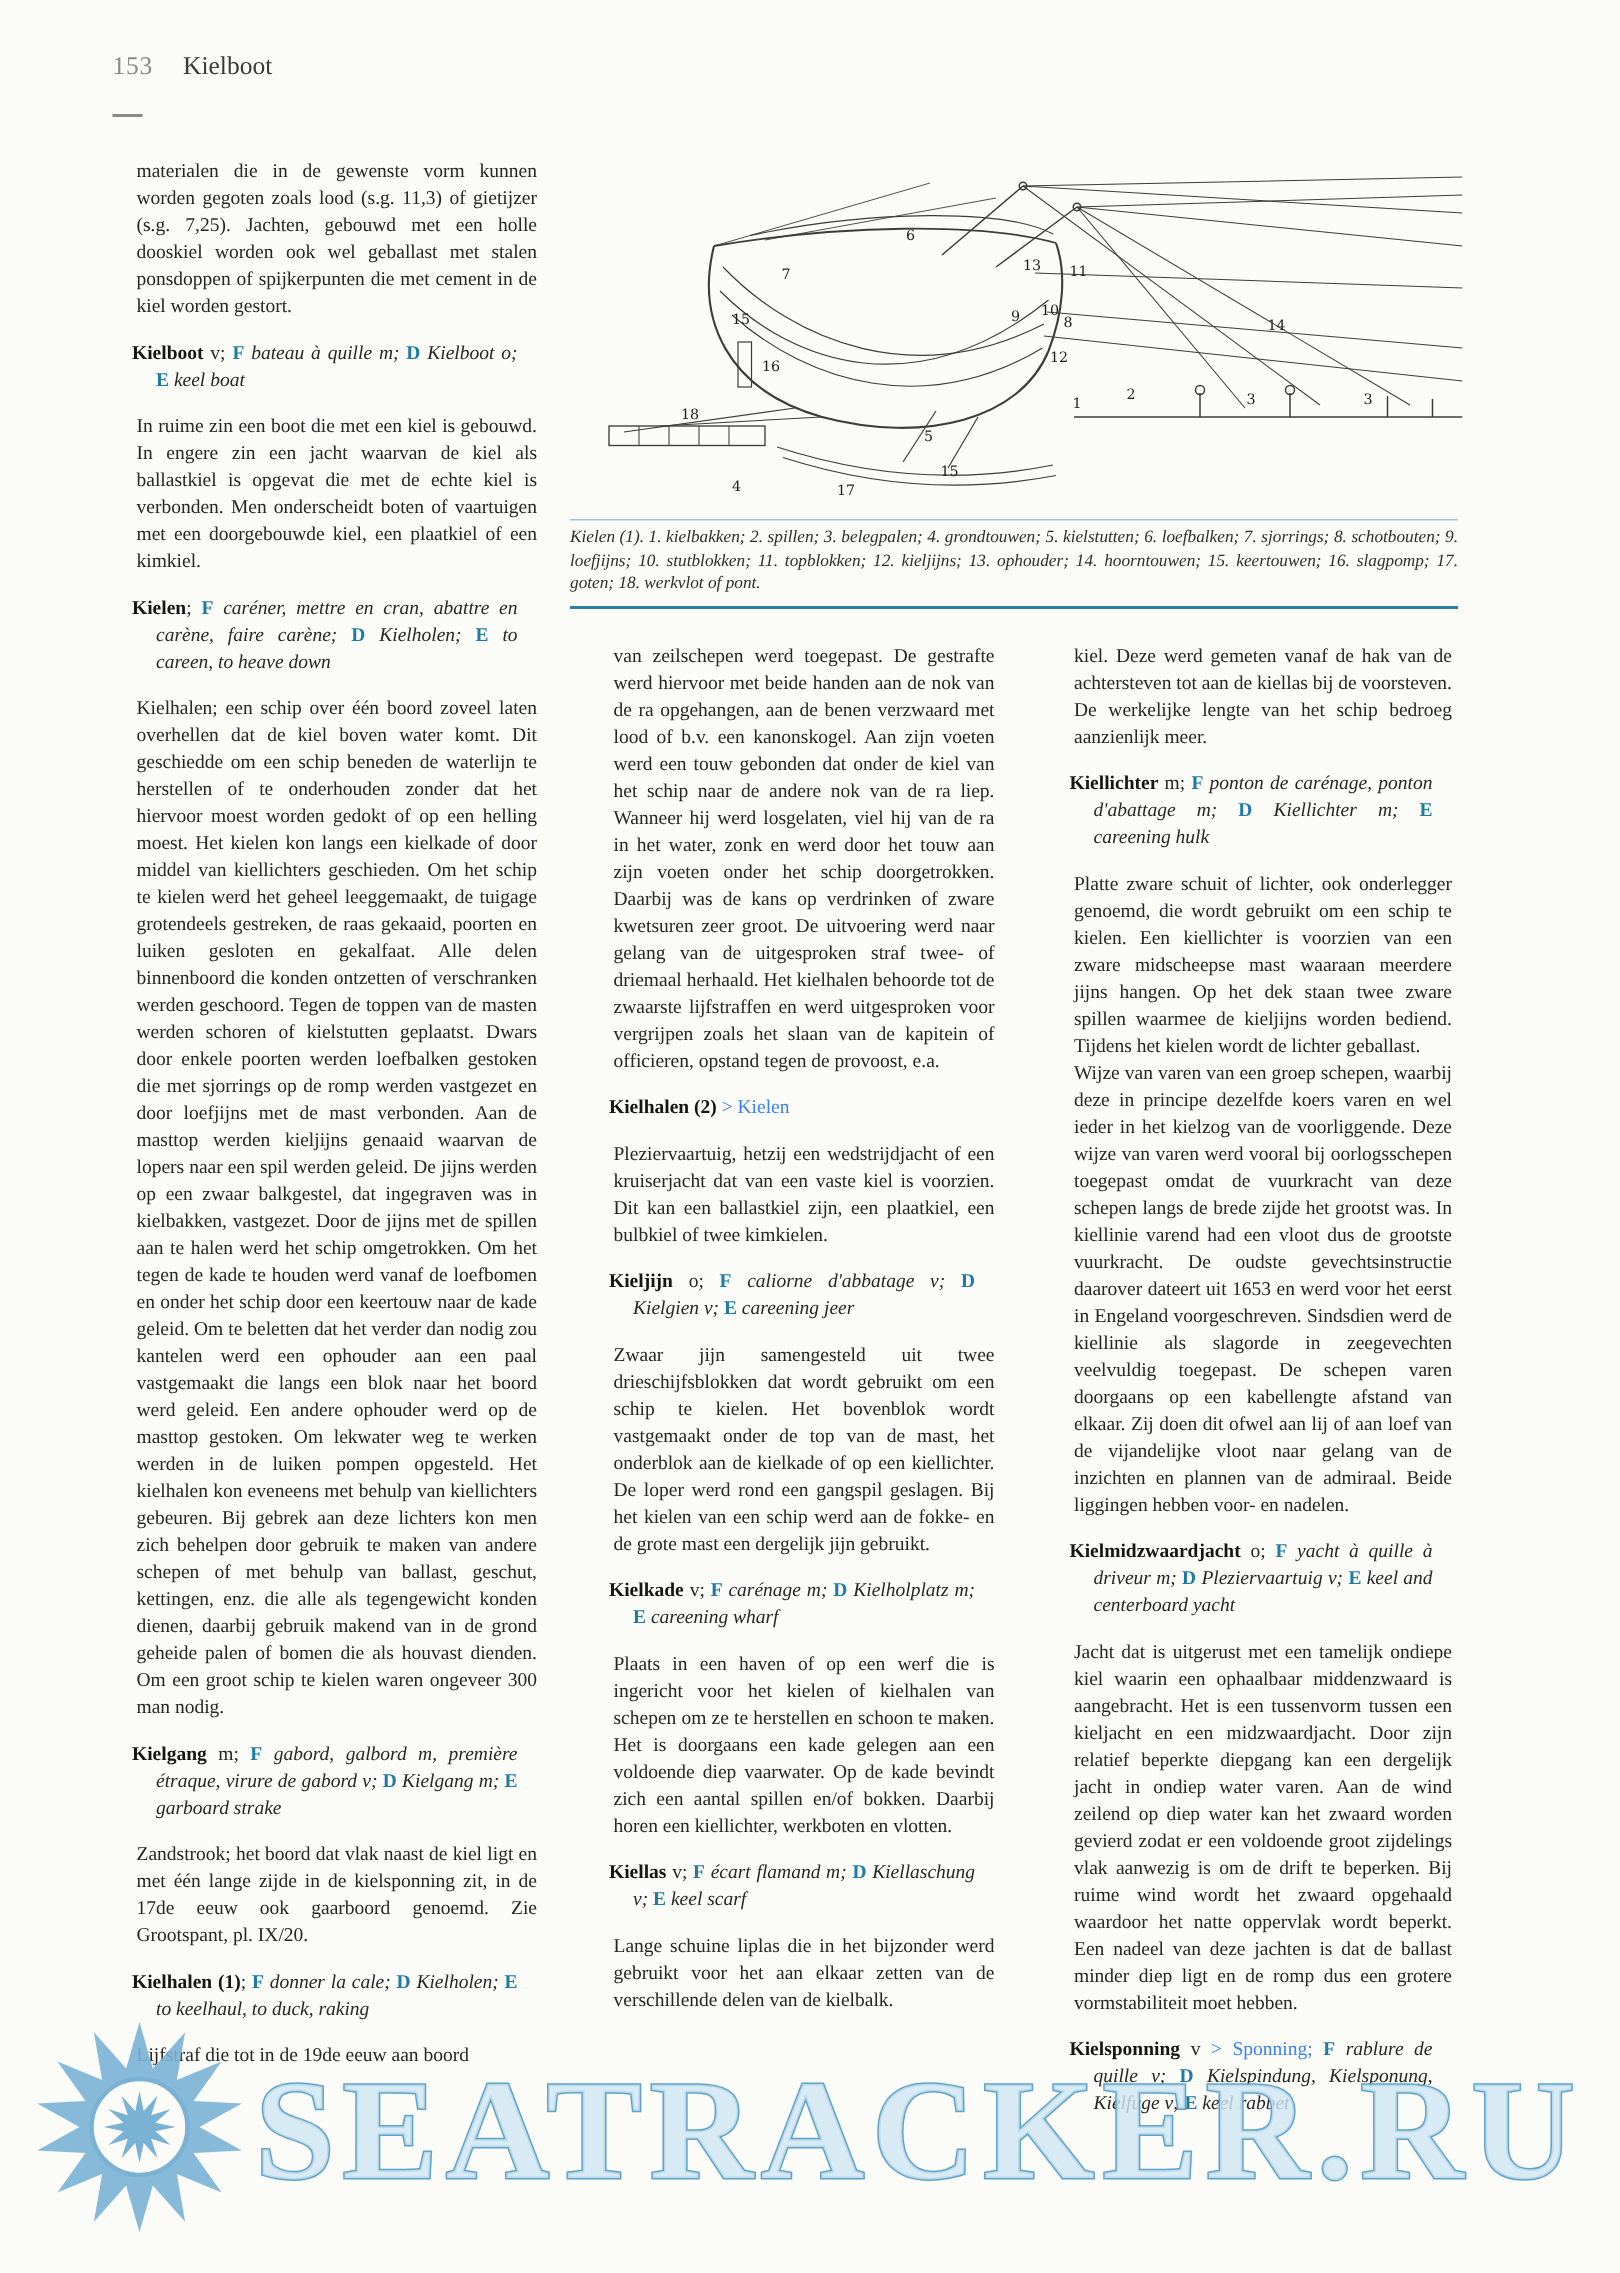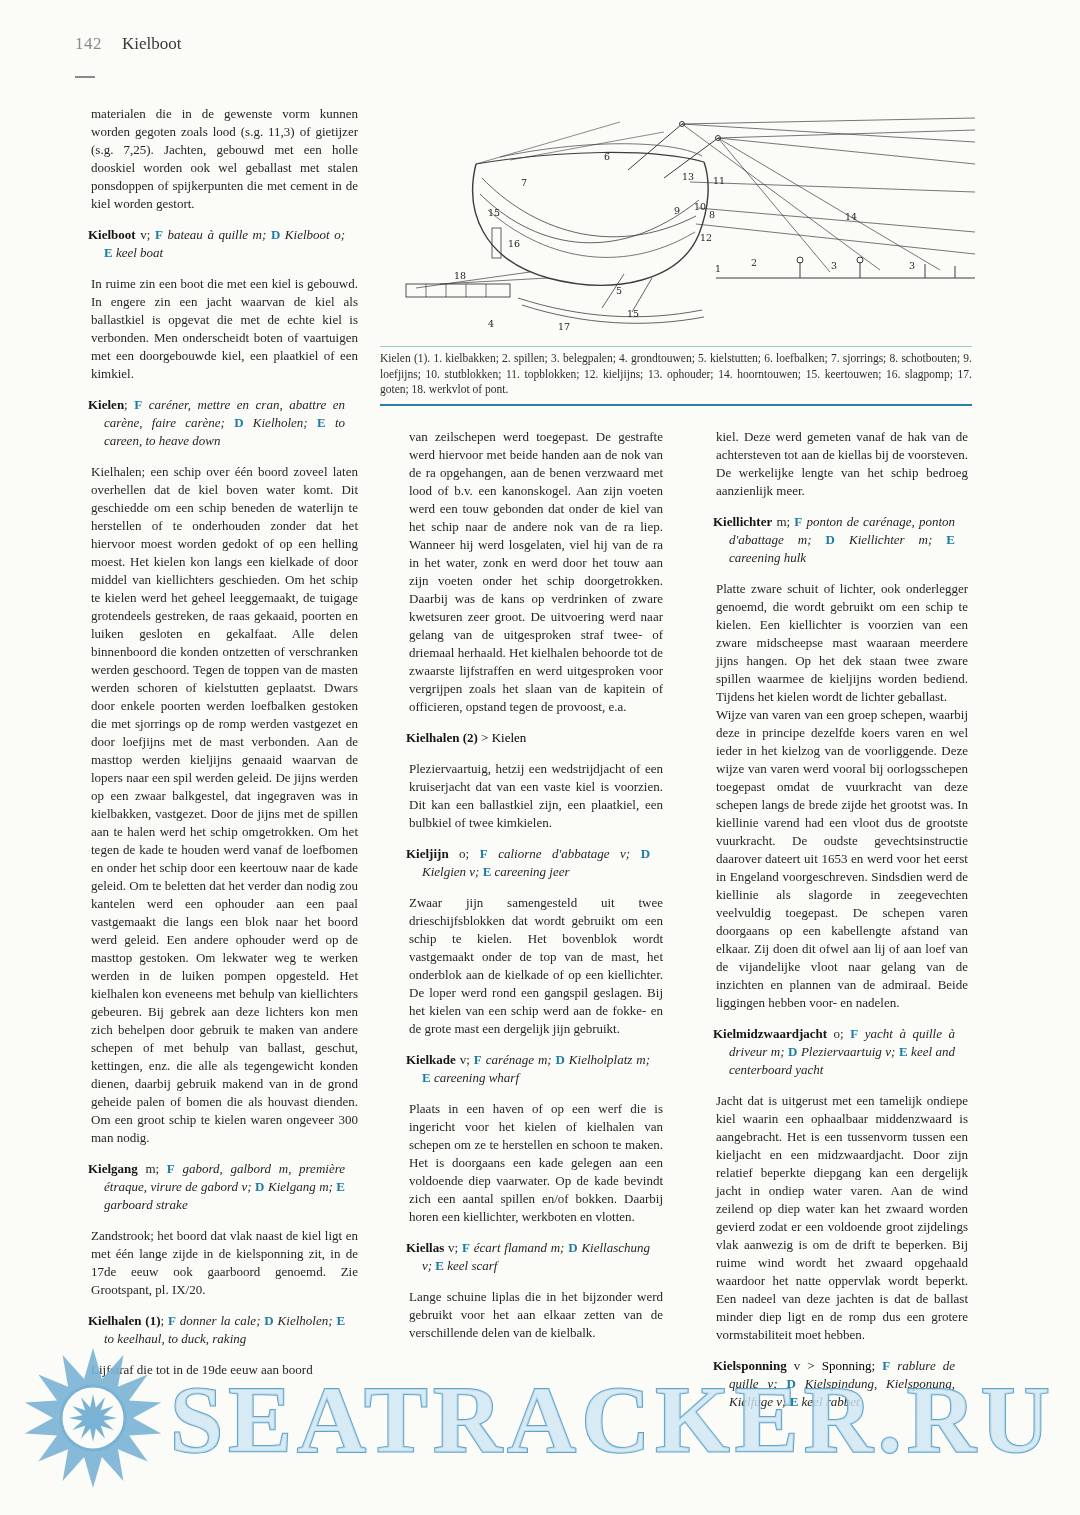--- a/index.html
+++ b/index.html
@@ -15,38 +15,38 @@
 
   .col{position:absolute;font-size:13px;line-height:18px;text-align:justify;hyphens:auto;}
   .col-left{left:75px;top:105px;width:283px;}
   .col-mid{left:393px;top:428px;width:270px;}
   .col-right{left:700px;top:428px;width:268px;}
   .block{margin:0;}
   .headline{margin:13px;padding-left:16px;text-indent:-16px;}
   .body{margin:0;padding-left:16px;}
   .hw{font-weight:bold;color:#151515;}
   .post{color:#262626;}
-  .xref{color:#000000;}
+  .xref{color:#3b82f6;}
   .lang{font-weight:bold;font-style:normal;color:#1e7ca4;}
   .frm{font-style:italic;}
 
   .fig{position:absolute;left:380px;top:112px;width:595px;height:236px;margin:0;}
   .figsvg{width:595px;height:236px;display:block;}
   .caption-rule{position:absolute;background:#2b81a1;}
   .rule-top{left:380px;top:346px;width:592px;height:1px;opacity:.45;}
   .rule-bottom{left:380px;top:404px;width:592px;height:2px;}
-  .caption{position:absolute;left:380px;top:351px;width:592px;font-size:11.5px;line-height:15.5px;color:#2e2e2e;text-align:justify;}
+  .caption{position:absolute;left:380px;top:351px;width:592px;font-size:11.5px;line-height:15.5px;font-style:italic;color:#2e2e2e;text-align:justify;}
 
   .watermark{position:absolute;left:18px;top:1340px;width:1045px;height:150px;z-index:50;pointer-events:none;}
 </style>
 </head>
 <body>
 
 <header class="pageheader">
-  <span class="pagenum">142</span><span class="pagetitle">Kielboot</span>
+  <span class="pagenum">153</span><span class="pagetitle">Kielboot</span>
 </header>
 <div class="header-dash"></div>
 
 <div class="col col-left">
     <div class="block">
       <p class="body">materialen die in de gewenste vorm kunnen worden gegoten zoals lood (s.g. 11,3) of gietijzer (s.g. 7,25). Jachten, gebouwd met een holle dooskiel worden ook wel geballast met stalen ponsdoppen of spijkerpunten die met cement in de kiel worden gestort.</p>
     </div>
     <div class="block">
       <p class="headline"><b class="hw">Kielboot</b> <span class="post">v;</span> <b class="lang">F</b> <i class="frm">bateau à quille m;</i> <b class="lang">D</b> <i class="frm">Kielboot o;</i> <b class="lang">E</b> <i class="frm">keel boat</i></p>
       <p class="body">In ruime zin een boot die met een kiel is gebouwd. In engere zin een jacht waarvan de kiel als ballastkiel is opgevat die met de echte kiel is verbonden. Men onderscheidt boten of vaartuigen met een doorgebouwde kiel, een plaatkiel of een kimkiel.</p>

